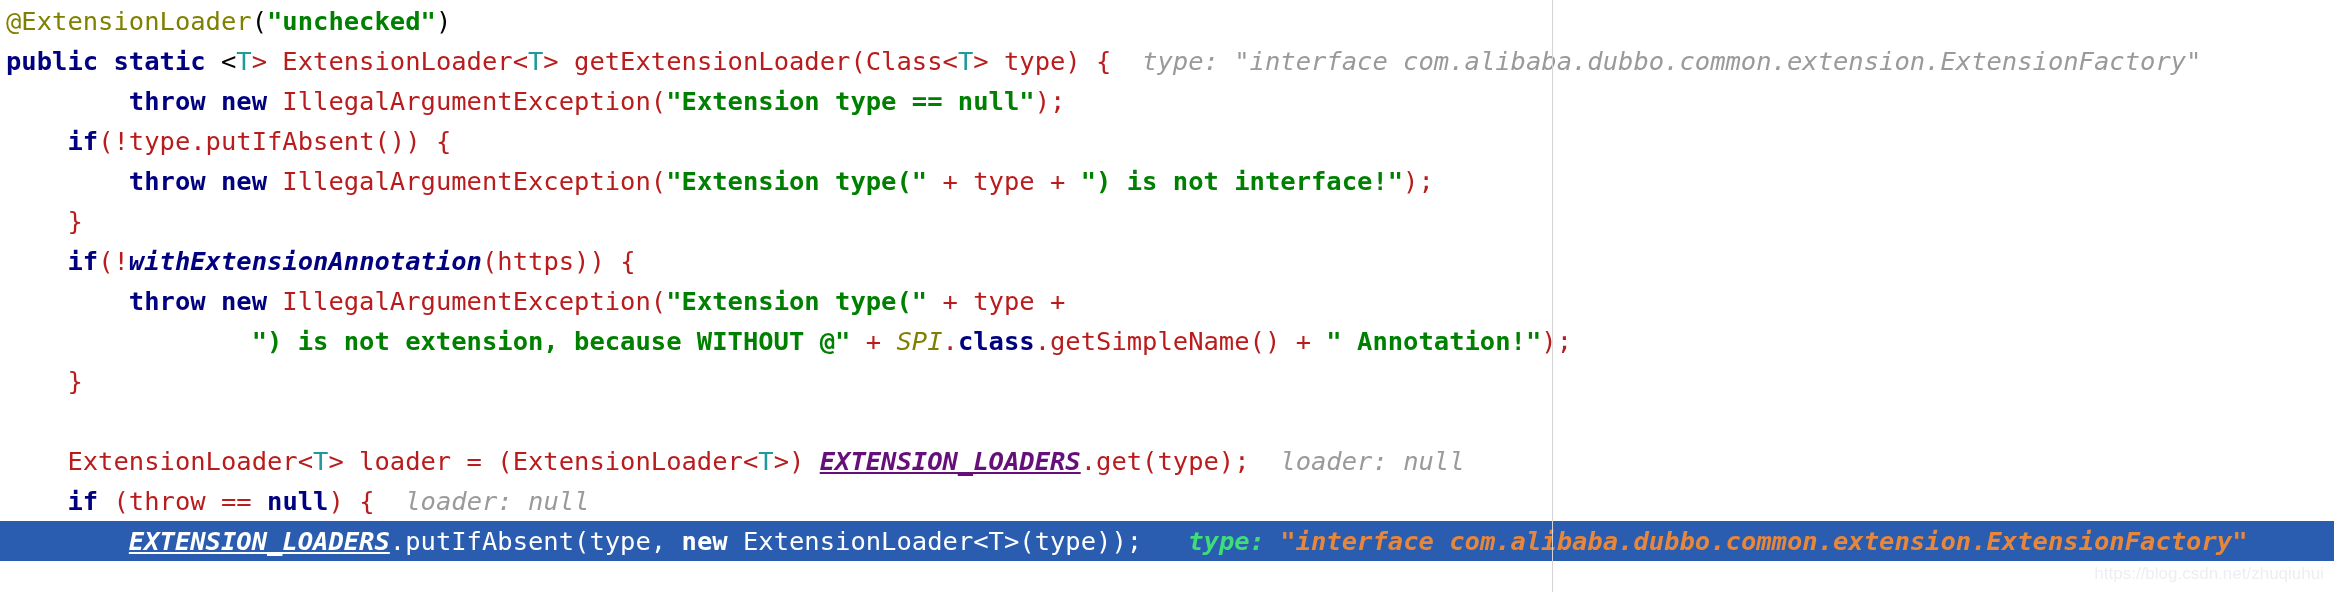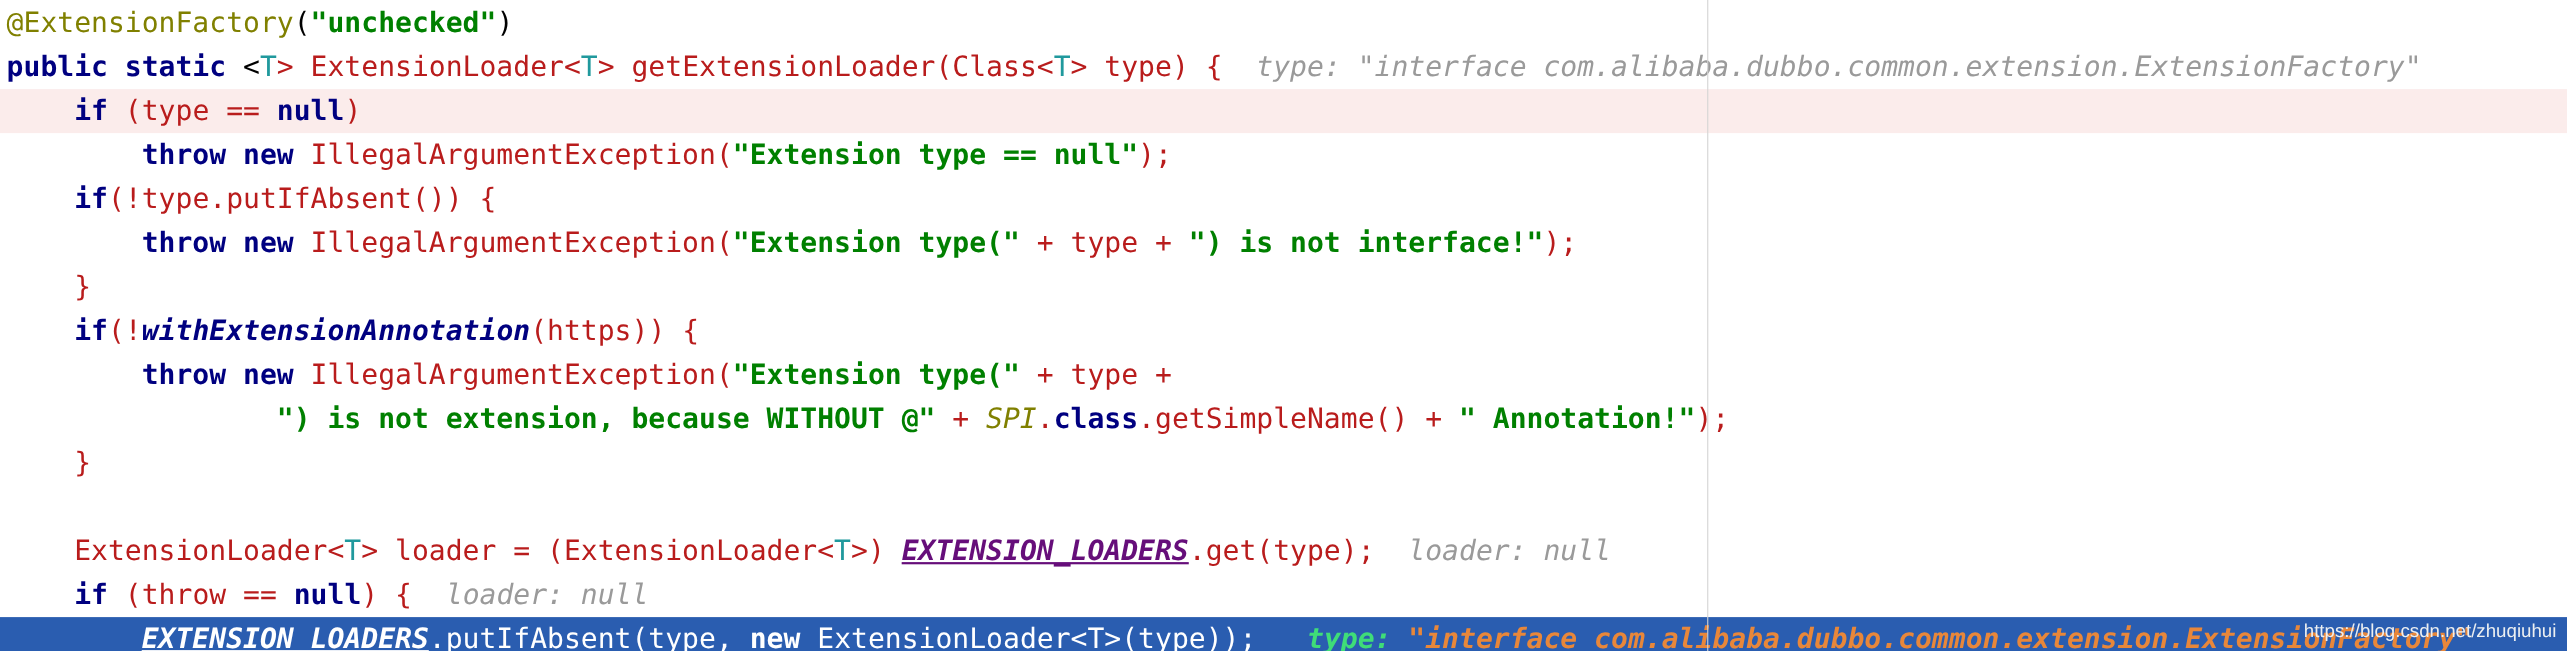--- a/index.html
+++ b/index.html
@@ -103,23 +103,22 @@
     z-index: 4;
     white-space: pre;
   }
 </style>
 </head>
 <body>
 
 <div id="editor">
 
   <div class="code">
-      <div class="line"><span class="tok anno">@ExtensionFactory</span><span class="tok punct">(</span><span class="tok str">"unchecked"</span><span class="tok punct">)</span></div>
+      <div class="line"><span class="tok anno">@ExtensionLoader</span><span class="tok punct">(</span><span class="tok str">"unchecked"</span><span class="tok punct">)</span></div>
       <div class="line"><span class="tok kw">public static </span><span class="tok punct">&lt;</span><span class="tok typeparam">T</span><span class="tok ident">&gt; ExtensionLoader&lt;</span><span class="tok typeparam">T</span><span class="tok ident">&gt; getExtensionLoader(Class&lt;</span><span class="tok typeparam">T</span><span class="tok ident">&gt; type) {</span><span class="tok">  </span><span class="hint">type: "interface com.alibaba.dubbo.common.extension.ExtensionFactory"</span></div>
-      <div class="line exec-pink"><span class="tok ident">    </span><span class="tok kw">if</span><span class="tok ident"> (type == </span><span class="tok kw">null</span><span class="tok ident">)</span></div>
       <div class="line"><span class="tok ident">        </span><span class="tok kw">throw new</span><span class="tok ident"> IllegalArgumentException(</span><span class="tok str">"Extension type == null"</span><span class="tok ident">);</span></div>
       <div class="line"><span class="tok ident">    </span><span class="tok kw">if</span><span class="tok ident">(!type.putIfAbsent()) {</span></div>
       <div class="line"><span class="tok ident">        </span><span class="tok kw">throw new</span><span class="tok ident"> IllegalArgumentException(</span><span class="tok str">"Extension type("</span><span class="tok ident"> + type + </span><span class="tok str">") is not interface!"</span><span class="tok ident">);</span></div>
       <div class="line"><span class="tok ident">    }</span></div>
       <div class="line"><span class="tok ident">    </span><span class="tok kw">if</span><span class="tok ident">(!</span><span class="tok method-it">withExtensionAnnotation</span><span class="tok ident">(https)) {</span></div>
       <div class="line"><span class="tok ident">        </span><span class="tok kw">throw new</span><span class="tok ident"> IllegalArgumentException(</span><span class="tok str">"Extension type("</span><span class="tok ident"> + type +</span></div>
       <div class="line"><span class="tok ident">                </span><span class="tok str">") is not extension, because WITHOUT @"</span><span class="tok ident"> + </span><span class="tok classref">SPI</span><span class="tok ident">.</span><span class="tok kw">class</span><span class="tok ident">.getSimpleName() + </span><span class="tok str">" Annotation!"</span><span class="tok ident">);</span></div>
       <div class="line"><span class="tok ident">    }</span></div>
       <div class="line"></div>
       <div class="line"><span class="tok ident">    ExtensionLoader&lt;</span><span class="tok typeparam">T</span><span class="tok ident">&gt; loader = (ExtensionLoader&lt;</span><span class="tok typeparam">T</span><span class="tok ident">&gt;) </span><span class="tok staticfld">EXTENSION_LOADERS</span><span class="tok ident">.get(type);</span><span class="tok">  </span><span class="hint">loader: null</span></div>

